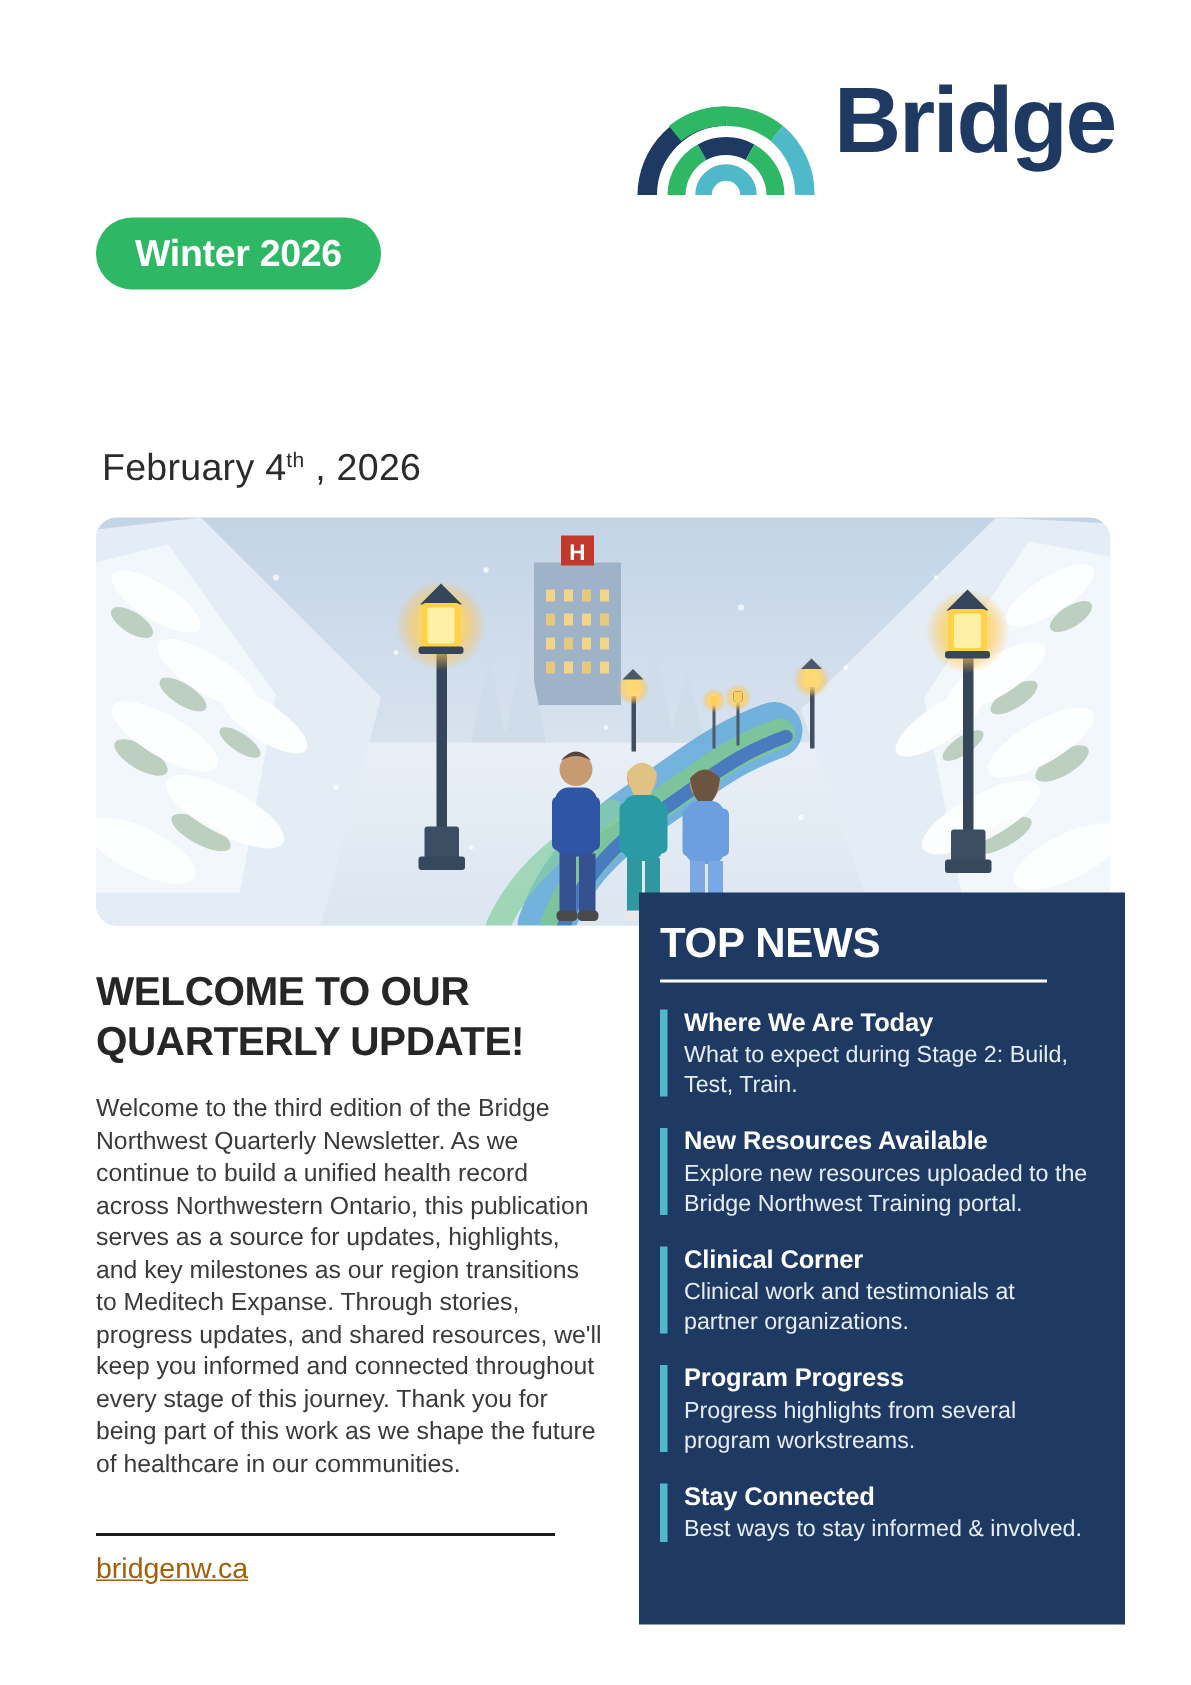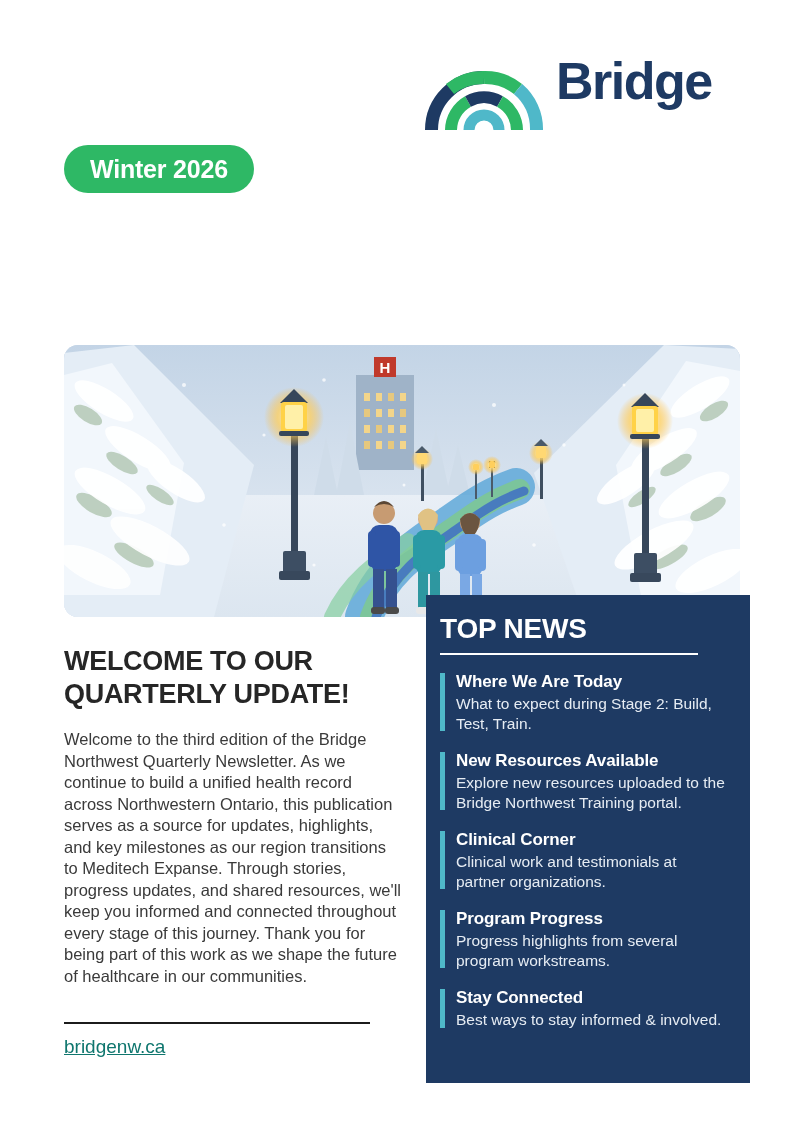--- a/index.html
+++ b/index.html
@@ -33,21 +33,21 @@
     width: 120px; height: 76px;
   }
   .logo-word {
     position: absolute;
     left: 132px;
     top: -4px;
     width: 190px;
     height: 100px;
   }
   .logo-bridge {
-    font-size: 52px;
+    font-size: 62px;
     font-weight: bold;
     color: #1E3A63;
     letter-spacing: -1.5px;
     line-height: 74px;
     display: block;
   }
   .logo-northwest {
     font-size: 22px;
     font-weight: bold;
     color: #1E3A63;
@@ -138,21 +138,21 @@
     top: 1022px;
     width: 306px;
     height: 2px;
     background: #1b1b1b;
   }
   .site-link {
     position: absolute;
     left: 64px;
     top: 1036px;
     font-size: 19px;
-    color: #0f766e;
+    color: #a16207;
     text-decoration: underline;
   }
 
   
   .topnews {
     position: absolute;
     left: 426px;
     top: 595px;
     width: 324px;
     height: 488px;
@@ -226,20 +226,23 @@
     <div class="logo-word">
       <span class="logo-bridge">Bridge</span>
     </div>
   </div>
 
   <div class="season-badge">
     <span>Winter 2026</span>
   </div>
 
 
+  <div class="issue-date">
+    <span>February 4</span><sup>th</sup><span> , 2026</span>
+  </div>
 
   <div class="hero">
     <svg viewBox="0 0 676 272" xmlns="http://www.w3.org/2000/svg">
       <defs>
         <linearGradient id="sky" x1="0" y1="0" x2="0" y2="1">
           <stop offset="0%" stop-color="#c3d4e6"></stop>
           <stop offset="100%" stop-color="#e8eef5"></stop>
         </linearGradient>
         <radialGradient id="glow">
           <stop offset="0%" stop-color="#fff3c4" stop-opacity="1"></stop>

